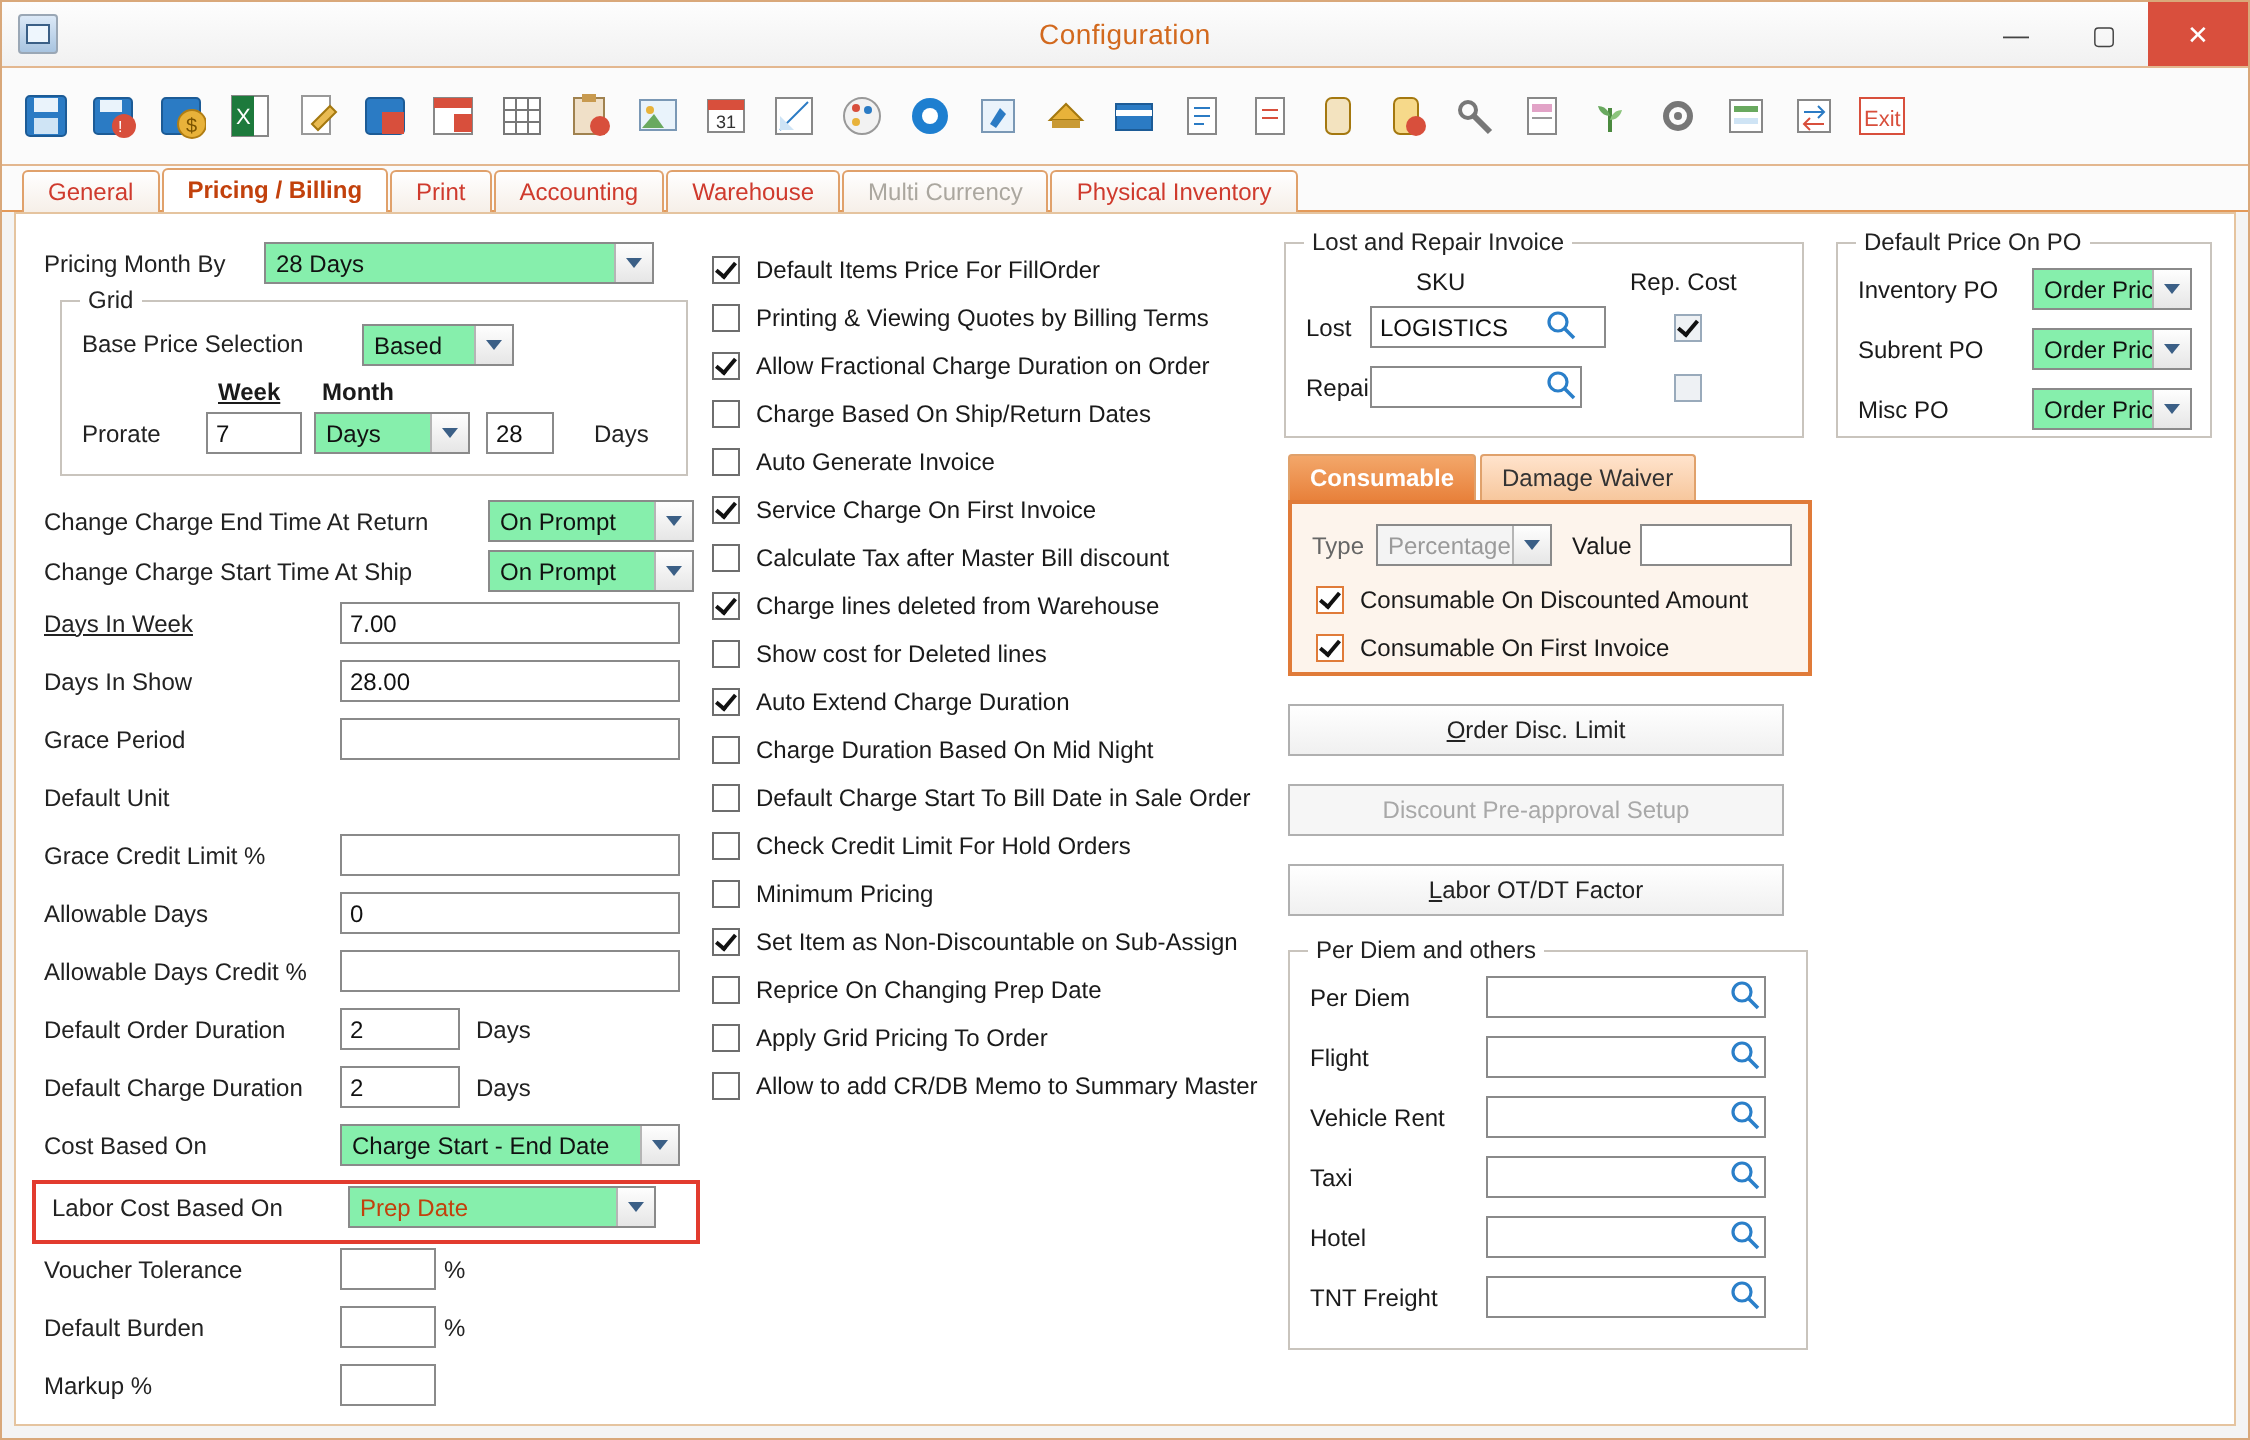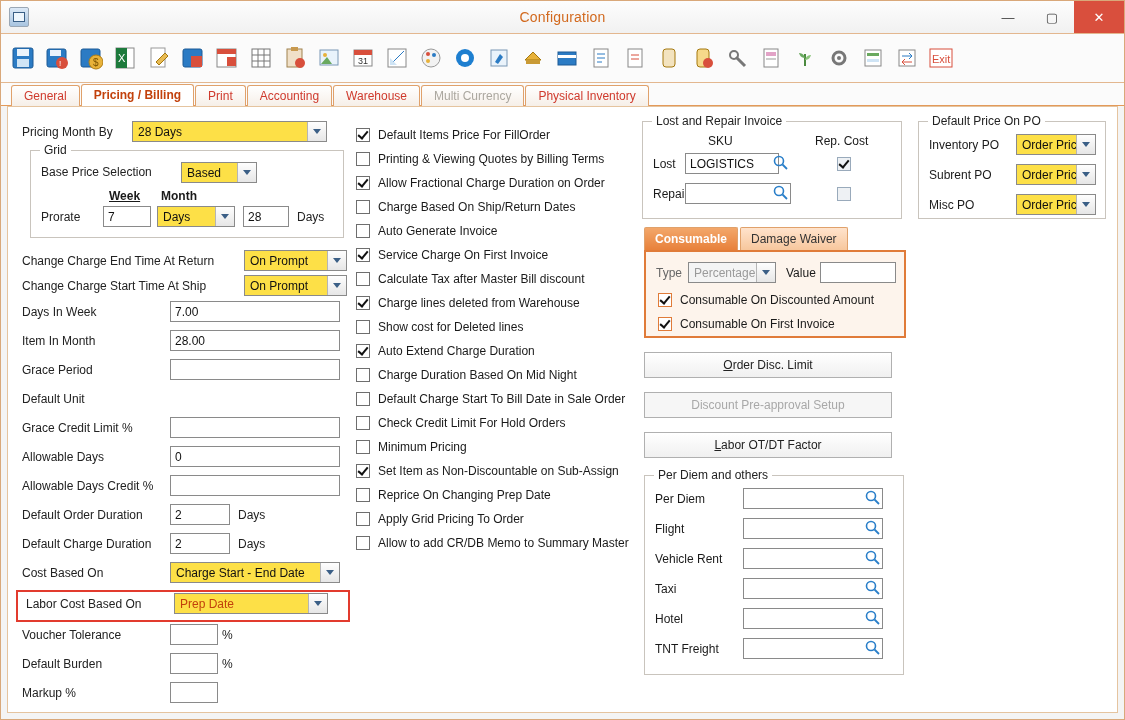--- a/index.html
+++ b/index.html
@@ -152,21 +152,21 @@
     height: 21px;
     font-size: 12px;
     font-family: "Liberation Sans", sans-serif;
     padding: 2px 4px;
     color: #111;
     outline: none;
   }
   .combo {
     box-sizing: border-box;
     border: 1px solid #8a8a8a;
-    background: #fde047;
+    background: #86efac;
     height: 21px;
     font-size: 12px;
     display: flex;
     align-items: center;
     position: relative;
     padding-left: 5px;
     color: #111;
   }
   .combo .arrow {
     position: absolute;
@@ -504,21 +504,21 @@
             <span class="arrow"></span>
           </div>
           <div style="position:absolute;left:78px;top:38px;font-weight:bold;font-size:12px;text-decoration:underline;">Week</div>
           <div style="position:absolute;left:130px;top:38px;font-weight:bold;font-size:12px;">Month</div>
           <div style="position:absolute;left:10px;top:59px;" class="lbl">Prorate</div>
           <input class="inp" style="position: absolute; left: 72px; top: 55px; width: 48px;" value="7">
           <div class="combo" style="position:absolute;left:126px;top:55px;width:78px;">
             <span>Days</span>
             <span class="arrow"></span>
           </div>
-          <input class="inp" style="position: absolute; left: 212px; top: 55px; width: 46px;" value="28">
+          <input class="inp" style="position: absolute; left: 212px; top: 55px; width: 34px;" value="28">
           <div style="position:absolute;left:266px;top:59px;" class="lbl">Days</div>
         </div>
       </div>
 
       <div style="margin-top:10px;">
 
         <div class="row">
           <div class="lbl" style="width:222px;">Change Charge End Time At Return</div>
           <div class="combo" style="width:103px;">
             <span>On Prompt</span>
@@ -528,26 +528,26 @@
 
         <div class="row">
           <div class="lbl" style="width:222px;">Change Charge Start Time At Ship</div>
           <div class="combo" style="width:103px;">
             <span>On Prompt</span>
             <span class="arrow"></span>
           </div>
         </div>
 
         <div class="row" style="height:23px;margin-bottom:6px;">
-          <div class="lbl" style="width:148px;">Days In Week</div>
+          <div class="lbl" style="width:148px;text-decoration:underline;">Days In Week</div>
           <input class="inp" style="width: 170px;" value="7.00">
         </div>
 
         <div class="row" style="height:23px;margin-bottom:6px;">
-          <div class="lbl" style="width:148px;">Item In Month</div>
+          <div class="lbl" style="width:148px;">Days In Show</div>
           <input class="inp" style="width: 170px;" value="28.00">
         </div>
 
         <div class="row" style="height:23px;margin-bottom:6px;">
           <div class="lbl" style="width:148px;">Grace Period</div>
           <input class="inp" style="width: 170px;" value="">
         </div>
 
         <div class="row" style="height:23px;margin-bottom:6px;">
           <div class="lbl" style="width:148px;">Default Unit</div>
@@ -692,21 +692,21 @@
         </div>
     </div>
 
     <div class="group" style="left:634px;top:14px;width:258px;height:96px;">
       <div class="glabel">Lost and Repair Invoice</div>
       <div style="position:absolute;left:65px;top:12px;font-size:12px;">SKU</div>
       <div style="position:absolute;left:172px;top:12px;font-size:12px;">Rep. Cost</div>
 
       <div style="position:absolute;left:10px;top:35px;font-size:12px;">Lost</div>
       <div class="search-inp" style="position:absolute;left:42px;top:31px;width:106px;">
-        <input class="inp" style="width: 94px; padding-right: 16px;" value="LOGISTICS">
+        <input class="inp" style="width: 118px; padding-right: 16px;" value="LOGISTICS">
         <span class="mag">
           <svg width="15" height="15">
               <circle cx="6" cy="6" r="4.5" stroke-width="1.6"></circle>
               <line x1="9.5" y1="9.5" x2="14" y2="14" stroke-width="1.8"></line>
             </svg>
         </span>
       </div>
       <span class="box checked" style="position:absolute;left:194px;top:35px;border-color:#9ab;background:#eef1f4;"></span>
 
       <div style="position:absolute;left:10px;top:65px;font-size:12px;">Repair</div>

